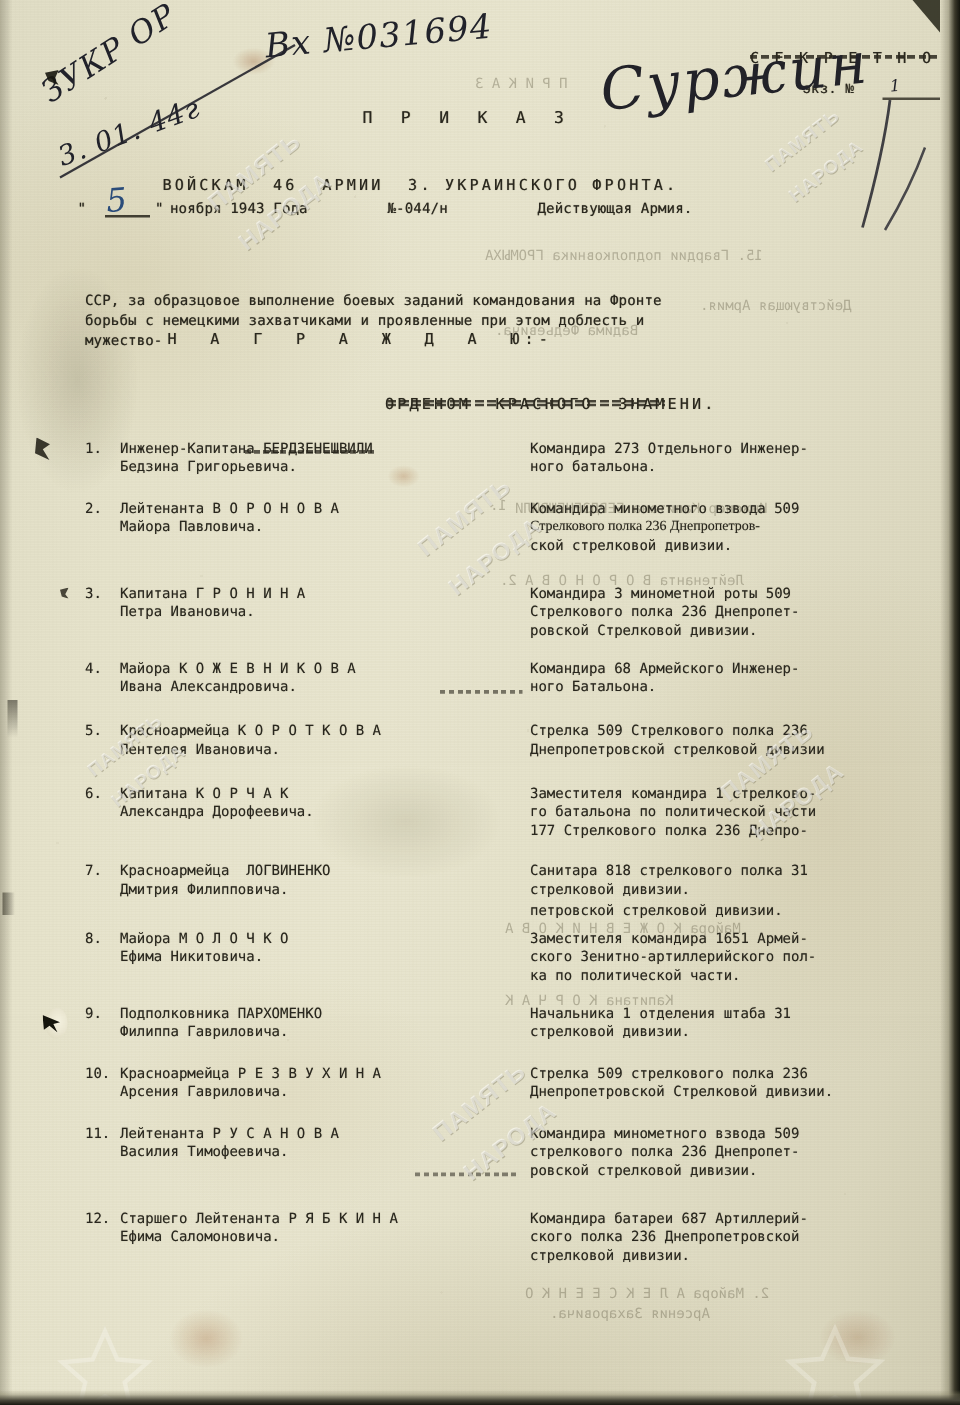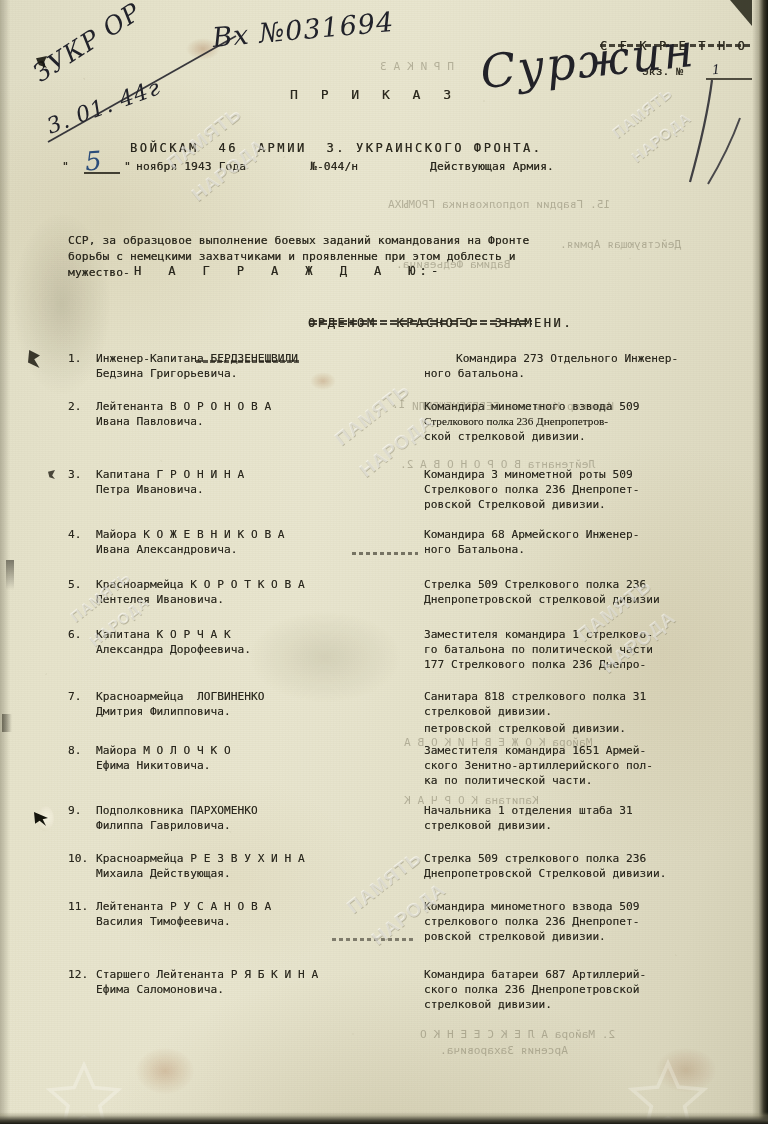--- a/index.html
+++ b/index.html
@@ -296,25 +296,25 @@
     <div class="t" style="left:68px; top:266px;">мужество-</div>
     <div class="t sp" style="left:134px; top:265px; font-size:12px;">Н  А  Г  Р  А  Ж  Д  А  Ю:-</div>
 
     <div class="t sp2" style="left:308px; top:305px; font-size:12px;">ОРДЕНОМ  КРАСНОГО  ЗНАМЕНИ.</div>
     <div id="award-rule"></div>
 
     <div id="recipient-list">
         <div class="num" style="left: 68px; top: 352px;">1.</div>
         <div class="rank" style="left: 96px; top: 352px;">Инженер-Капитана БЕРДЗЕНЕШВИЛИ</div>
         <div class="given" style="left: 96px; top: 367.2px;">Бедзина Григорьевича.</div>
-        <div class="pos" style="left: 424px; top: 352px; margin-left: 32px;">Командира 273 Отдельного Инженер-</div>
+        <div class="pos" style="left: 424px; top: 352px;">Командира 273 Отдельного Инженер-</div>
         <div class="pos" style="left: 424px; top: 367.2px;">ного батальона.</div>
         <div class="num" style="left: 68px; top: 400px;">2.</div>
         <div class="rank" style="left: 96px; top: 400px;">Лейтенанта В О Р О Н О В А</div>
-        <div class="given" style="left: 96px; top: 415.2px;">Ивана Павловича.</div>
+        <div class="given" style="left: 96px; top: 415.2px;">Майора Павловича.</div>
         <div class="pos" style="left: 424px; top: 400px;">Командира минометного взвода 509</div>
         <div class="pos" style="left: 424px; top: 415.2px; font-family: Liberation Serif, serif;">Стрелкового полка 236 Днепропетров-</div>
         <div class="pos" style="left: 424px; top: 430.4px;">ской стрелковой дивизии.</div>
         <div class="num" style="left: 68px; top: 468px;">3.</div>
         <div class="rank" style="left: 96px; top: 468px;">Капитана Г Р О Н И Н А</div>
         <div class="given" style="left: 96px; top: 483.2px;">Петра Ивановича.</div>
         <div class="pos" style="left: 424px; top: 468px;">Командира 3 минометной роты 509</div>
         <div class="pos" style="left: 424px; top: 483.2px;">Стрелкового полка 236 Днепропет-</div>
         <div class="pos" style="left: 424px; top: 498.4px;">ровской Стрелковой дивизии.</div>
         <div class="num" style="left: 68px; top: 528px;">4.</div>
@@ -345,21 +345,21 @@
         <div class="pos" style="left: 424px; top: 744px;">Заместителя командира 1651 Армей-</div>
         <div class="pos" style="left: 424px; top: 759.2px;">ского Зенитно-артиллерийского пол-</div>
         <div class="pos" style="left: 424px; top: 774.4px;">ка по политической части.</div>
         <div class="num" style="left: 68px; top: 804px;">9.</div>
         <div class="rank" style="left: 96px; top: 804px;">Подполковника ПАРХОМЕНКО</div>
         <div class="given" style="left: 96px; top: 819.2px;">Филиппа Гавриловича.</div>
         <div class="pos" style="left: 424px; top: 804px;">Начальника 1 отделения штаба 31</div>
         <div class="pos" style="left: 424px; top: 819.2px;">стрелковой дивизии.</div>
         <div class="num" style="left: 68px; top: 852px;">10.</div>
         <div class="rank" style="left: 96px; top: 852px;">Красноармейца Р Е З В У Х И Н А</div>
-        <div class="given" style="left: 96px; top: 867.2px;">Михаила Действующая.</div>
+        <div class="given" style="left: 96px; top: 867.2px;">Арсения Гавриловича.</div>
         <div class="pos" style="left: 424px; top: 852px;">Стрелка 509 стрелкового полка 236</div>
         <div class="pos" style="left: 424px; top: 867.2px;">Днепропетровской Стрелковой дивизии.</div>
         <div class="num" style="left: 68px; top: 900px;">11.</div>
         <div class="rank" style="left: 96px; top: 900px;">Лейтенанта Р У С А Н О В А</div>
         <div class="given" style="left: 96px; top: 915.2px;">Василия Тимофеевича.</div>
         <div class="pos" style="left: 424px; top: 900px;">Командира минометного взвода 509</div>
         <div class="pos" style="left: 424px; top: 915.2px;">стрелкового полка 236 Днепропет-</div>
         <div class="pos" style="left: 424px; top: 930.4px;">ровской стрелковой дивизии.</div>
         <div class="num" style="left: 68px; top: 968px;">12.</div>
         <div class="rank" style="left: 96px; top: 968px;">Старшего Лейтенанта Р Я Б К И Н А</div>

